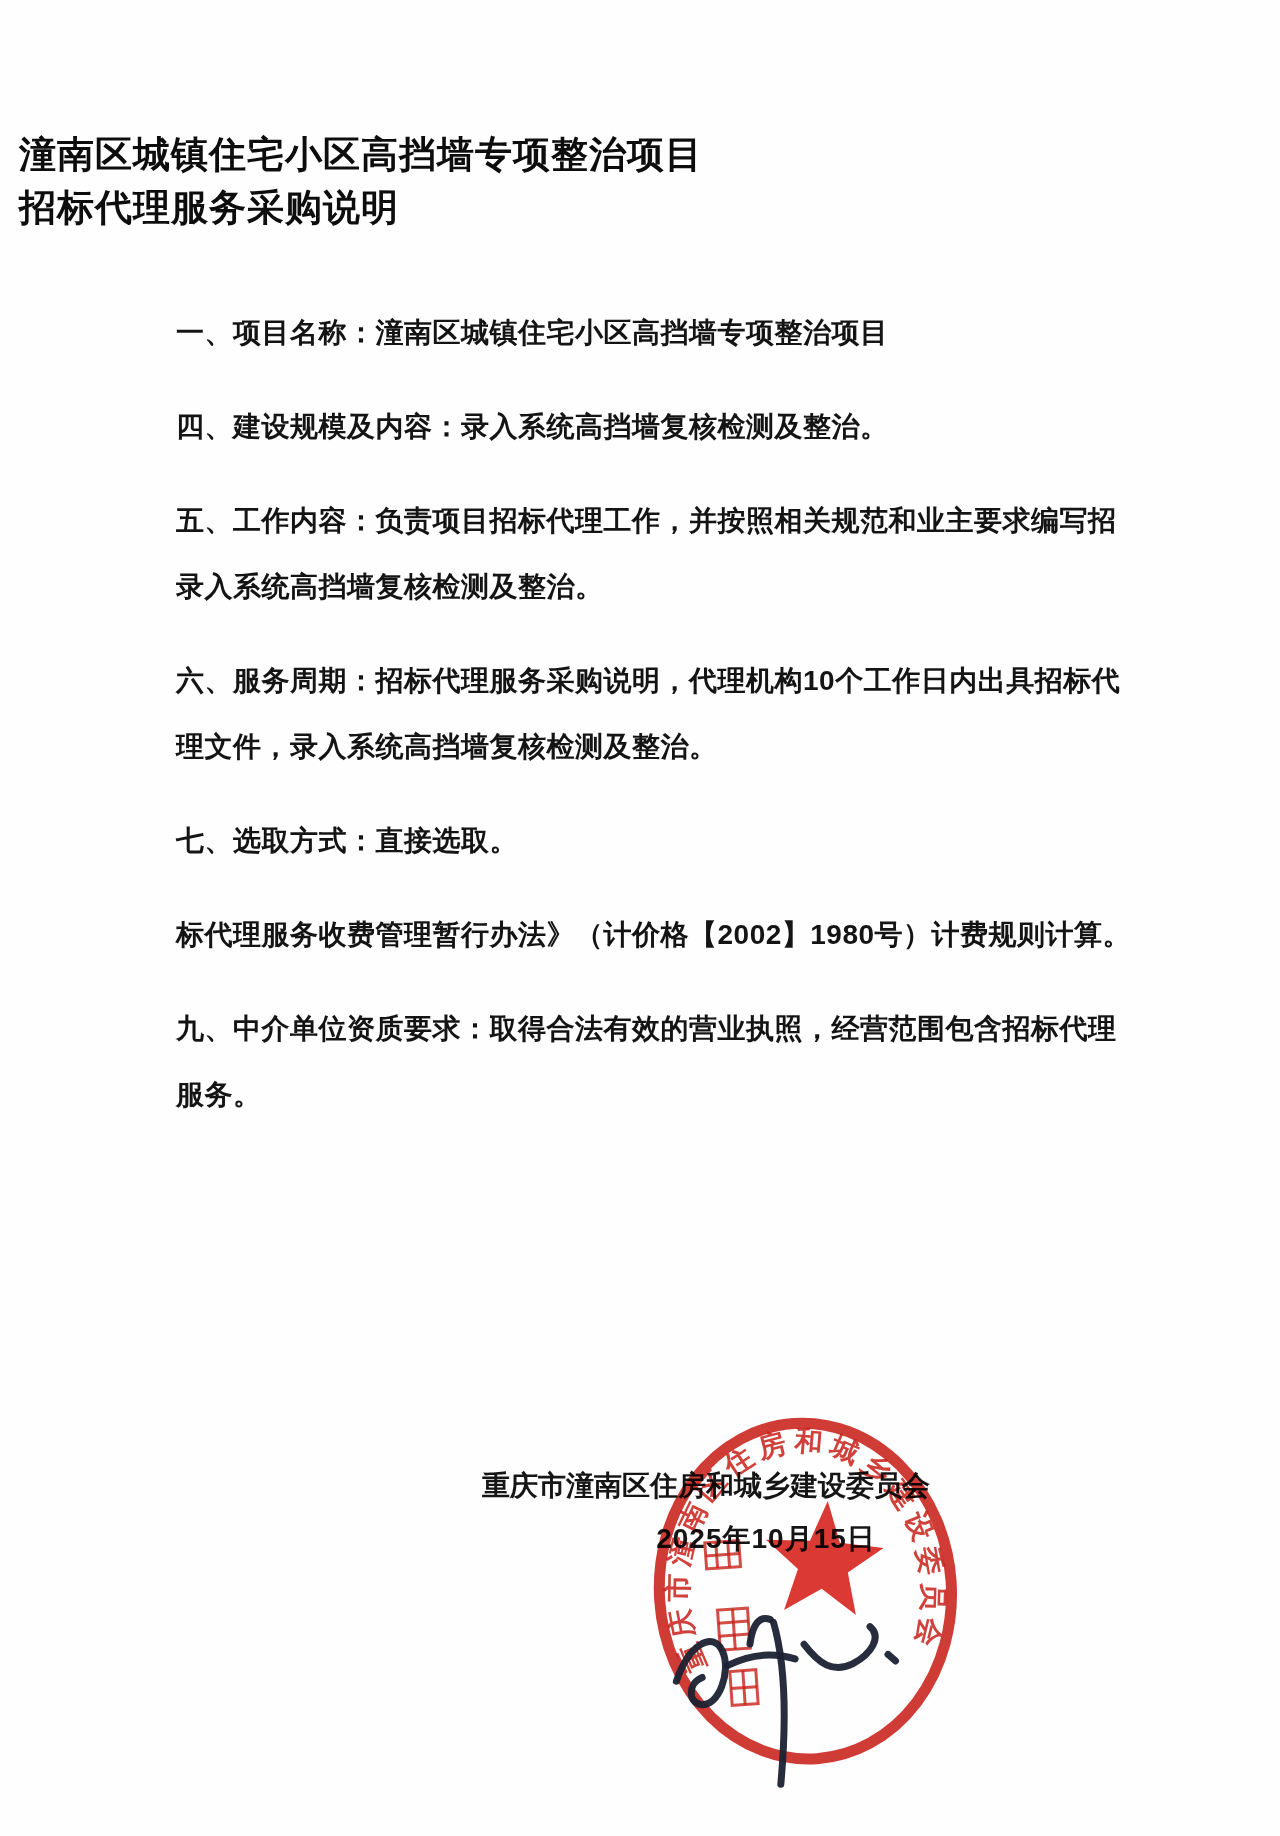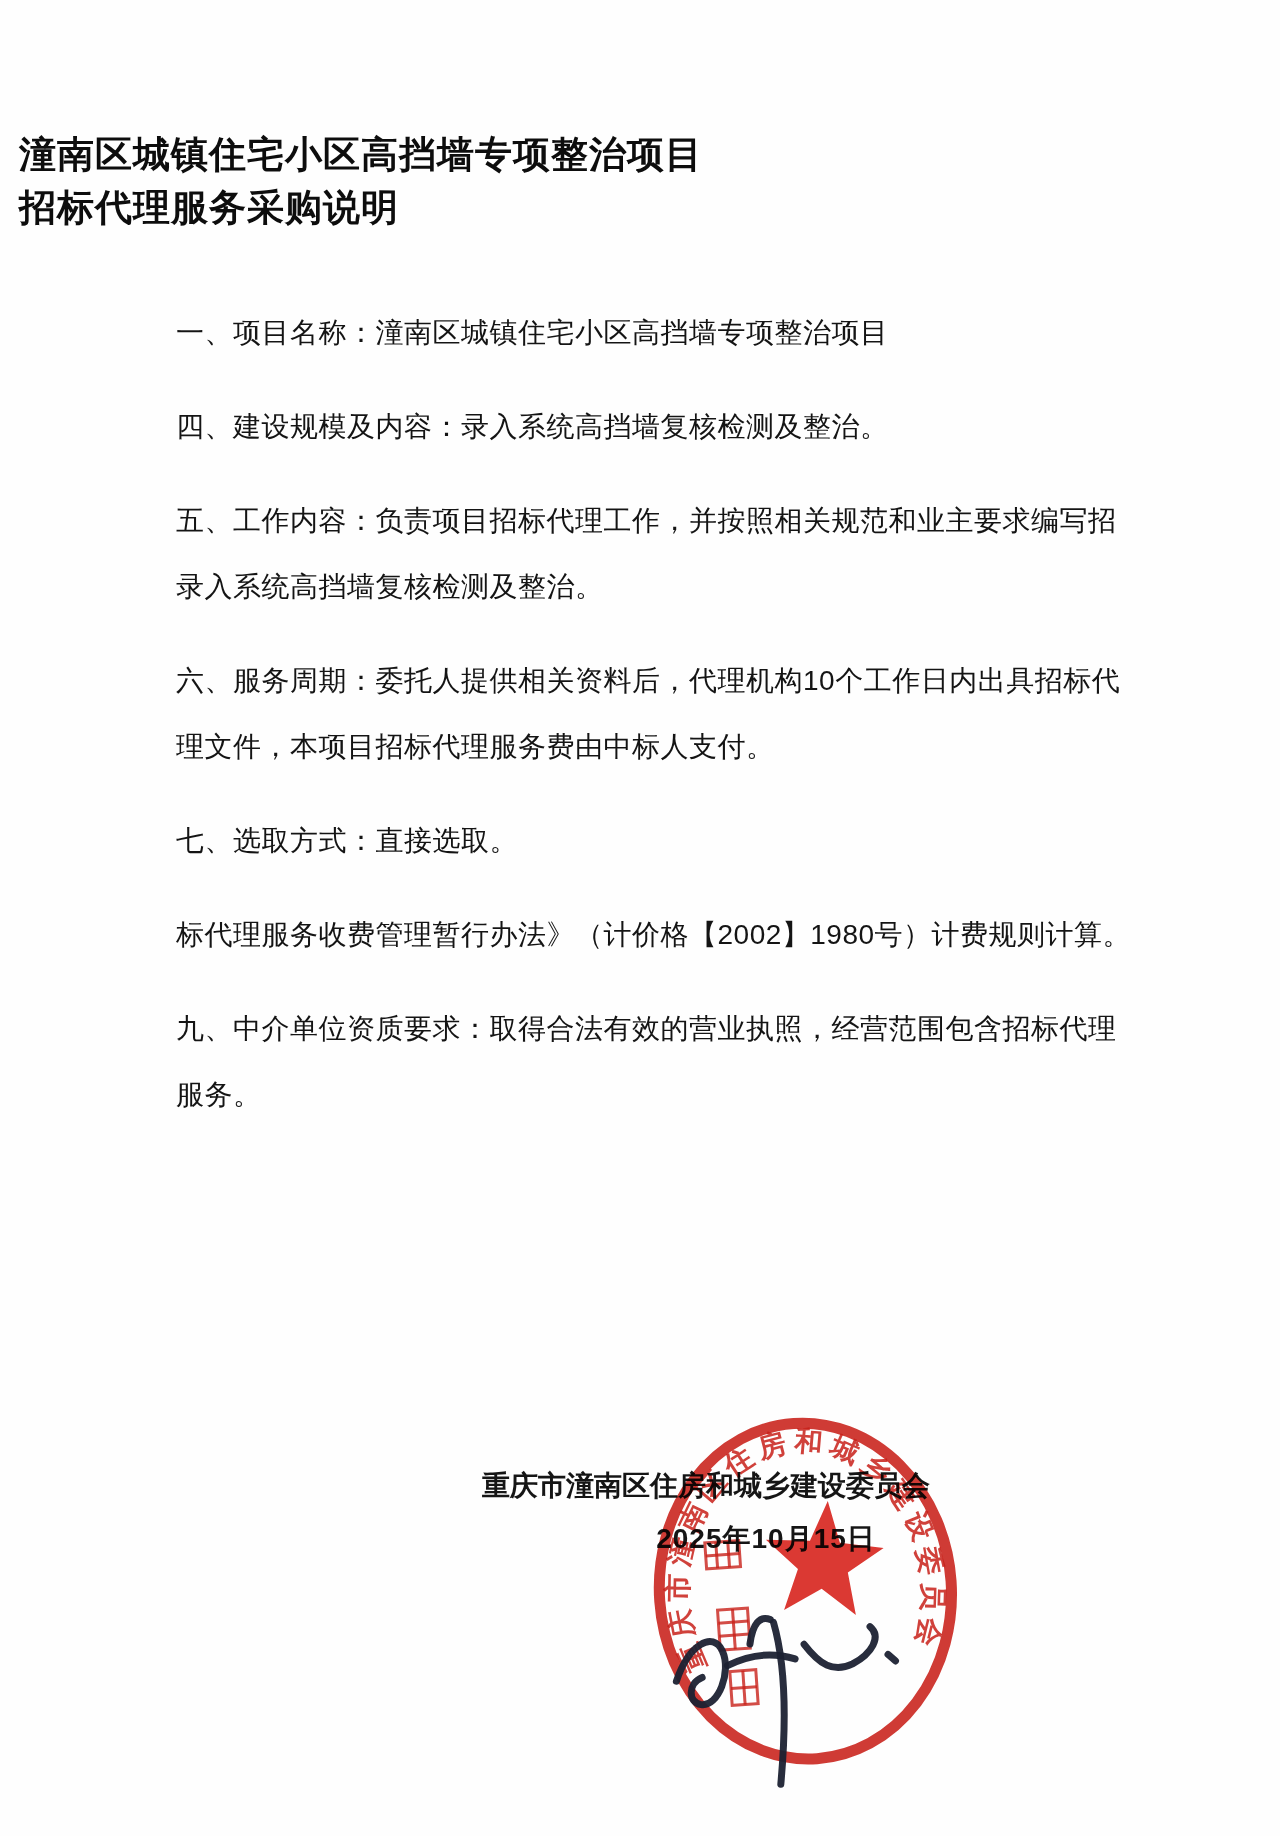--- a/index.html
+++ b/index.html
@@ -24,21 +24,21 @@
     padding-left:19px;
   }
   .body-block{
     position:absolute;
     left:176px;top:300px;
     width:945px;
   }
   .para{
     margin:0 0 28px 0;
     font-size:28px;
-    font-weight:400;
+    font-weight:700;
     letter-spacing:0.5px;
     line-height:66px;
     color:#141414;
     text-align:left;
   }
   .para .line{display:block;white-space:nowrap;}
   .signature-block{
     position:absolute;
     top:1468px;
     right:350px;
@@ -81,22 +81,22 @@
         <span class="line">一、项目名称：潼南区城镇住宅小区高挡墙专项整治项目</span>
       </p>
       <p class="para">
         <span class="line">四、建设规模及内容：录入系统高挡墙复核检测及整治。</span>
       </p>
       <p class="para">
         <span class="line">五、工作内容：负责项目招标代理工作，并按照相关规范和业主要求编写招</span>
         <span class="line">录入系统高挡墙复核检测及整治。</span>
       </p>
       <p class="para">
-        <span class="line">六、服务周期：委托人提供相关资料后，代理机构10个工作日内出具招标代</span>
-        <span class="line">理文件，本项目招标代理服务费由中标人支付。</span>
+        <span class="line">六、服务周期：招标代理服务采购说明，代理机构10个工作日内出具招标代</span>
+        <span class="line">理文件，录入系统高挡墙复核检测及整治。</span>
       </p>
       <p class="para">
         <span class="line">七、选取方式：直接选取。</span>
       </p>
       <p class="para">
         <span class="line">标代理服务收费管理暂行办法》（计价格【2002】1980号）计费规则计算。</span>
       </p>
       <p class="para">
         <span class="line">九、中介单位资质要求：取得合法有效的营业执照，经营范围包含招标代理</span>
         <span class="line">服务。</span>

